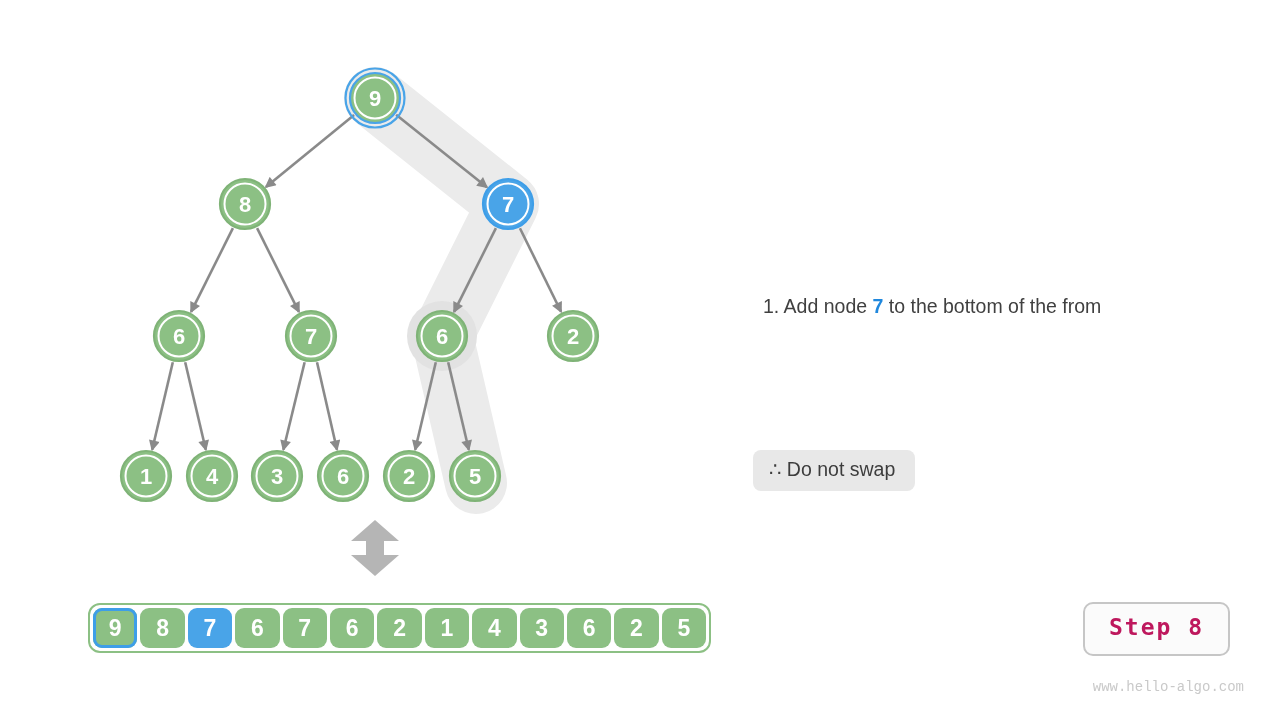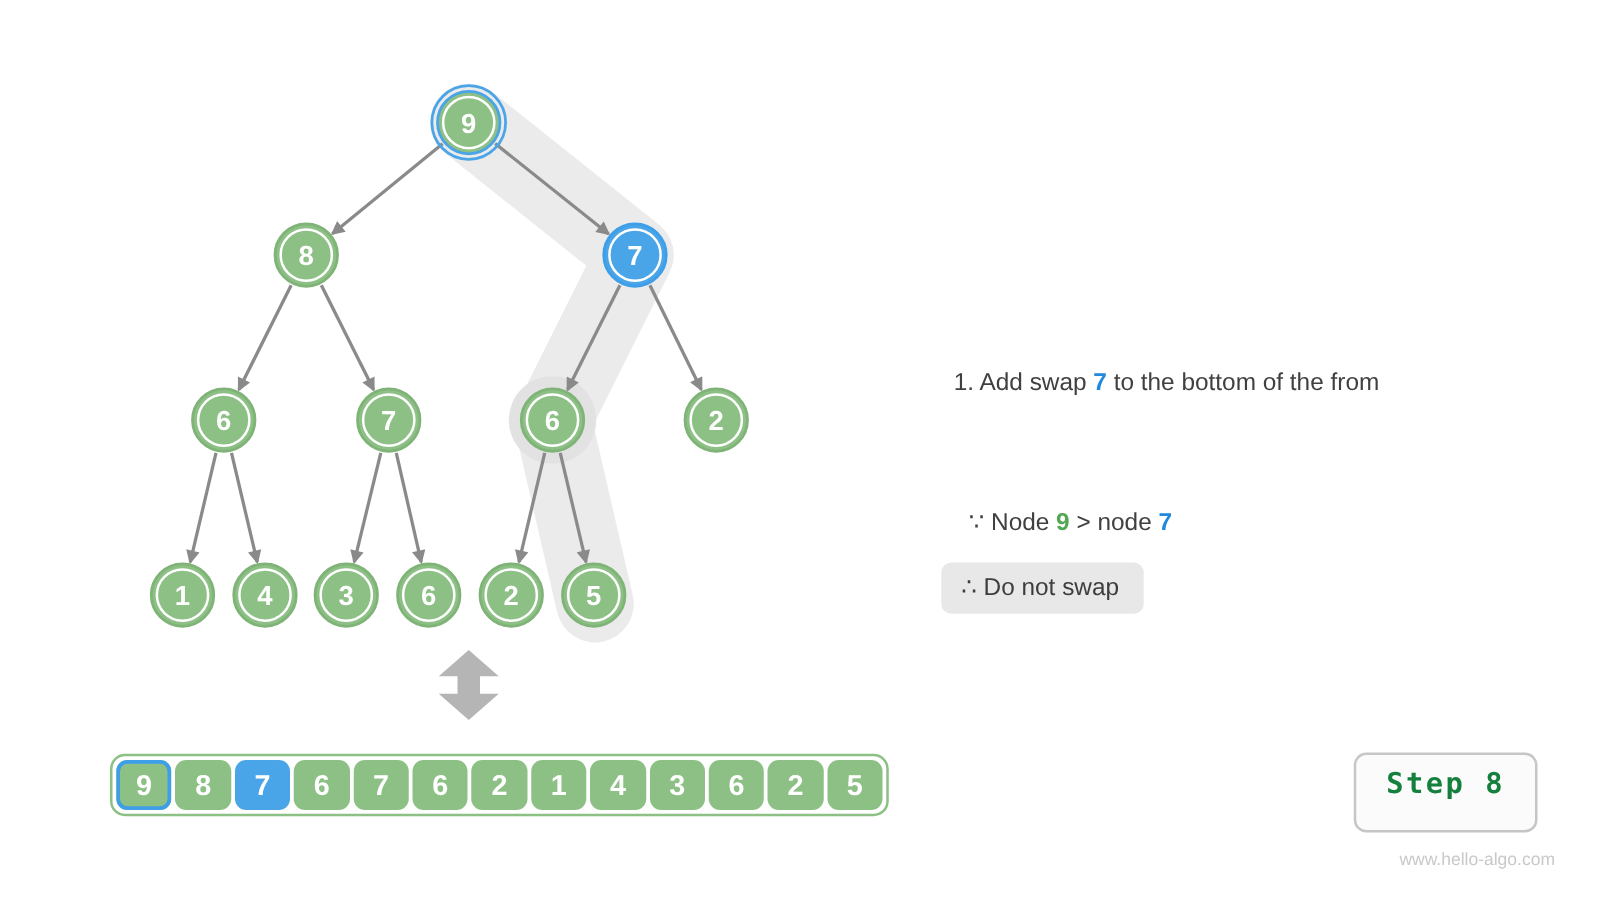--- a/index.html
+++ b/index.html
@@ -20,26 +20,26 @@
   .badge{display:inline-block;vertical-align:middle;width:36px;height:36px;line-height:36px;
     margin:-4px 8px 0 8px;border-radius:50%;text-align:center;color:#fff;
     font-size:19px;font-weight:bold;
     box-shadow:inset 0 0 0 2px #49A4E8, inset 0 0 0 4px #ffffff;}
   .step-line{position:absolute;font-size:19.5px;color:#404040;white-space:nowrap;}
   .em{font-weight:bold;}
   .because-line{position:absolute;left:775px;top:406px;font-size:19.5px;color:#404040;white-space:nowrap;}
   .therefore-box{position:absolute;left:753px;top:450px;height:41px;box-sizing:border-box;
     background:#E8E8E8;border-radius:8px;padding:8px 20px 0 16px;
     font-size:19.5px;color:#3D3D3D;white-space:nowrap;}
-  .step-button{position:absolute;left:1083px;top:602px;width:147px;height:64px;
+  .step-button{position:absolute;left:1083px;top:602px;width:147px;height:54px;
     box-sizing:border-box;border:2px solid #C6C6C6;border-radius:10px;background:#FBFBFB;
-    font-family:"DejaVu Sans Mono", monospace;font-weight:bold;font-size:23px;color:#15803d;
+    font-family:"DejaVu Sans Mono", monospace;font-weight:bold;font-size:23px;color:#be185d;
     text-align:center;line-height:46px;letter-spacing:2px;}
   .watermark{position:absolute;right:36px;top:679px;
-    font-family:Liberation Sans, sans-serif;font-size:14px;color:#C9C9C9;}
+    font-family:Liberation Mono, monospace;font-size:14px;color:#C9C9C9;}
 </style>
 </head>
 <body>
 
 <div class="stage">
 
   <svg id="tree-svg" width="720" height="600" viewBox="0 0 720 600">
       <defs>
         <marker id="ah" viewBox="0 0 10 10" refX="8.5" refY="5" markerWidth="4.6" markerHeight="4.2" orient="auto">
           <path d="M0,0 L10,5 L0,10 z" fill="#8A8A8A"></path>
@@ -140,28 +140,24 @@
       <div class="cell" style="background: rgb(140, 192, 132);">4</div>
       <div class="cell" style="background: rgb(140, 192, 132);">3</div>
       <div class="cell" style="background: rgb(140, 192, 132);">6</div>
       <div class="cell" style="background: rgb(140, 192, 132);">2</div>
       <div class="cell" style="background: rgb(140, 192, 132);">5</div>
     </div>
 
 
   <div class="step-line" style="left:763px;top:295px;">
     <span>1.</span>
-    <span>Add swap </span><span class="em" style="color: rgb(32, 136, 221);">7</span><span> to the bottom of the from</span>
+    <span>Add node </span><span class="em" style="color: rgb(32, 136, 221);">7</span><span> to the bottom of the from</span>
   </div>
 
 
-  <div class="because-line">
-    <span>∵</span>
-    <span>Node </span><span class="em" style="color: rgb(83, 166, 83);">9</span><span> &gt; node </span><span class="em" style="color: rgb(32, 136, 221);">7</span>
-  </div>
 
   <div class="therefore-box">
     <span>∴</span>
     <span>Do not swap</span>
   </div>
 
   <div class="step-button">Step 8</div>
 
   <div class="watermark">www.hello-algo.com</div>
 

